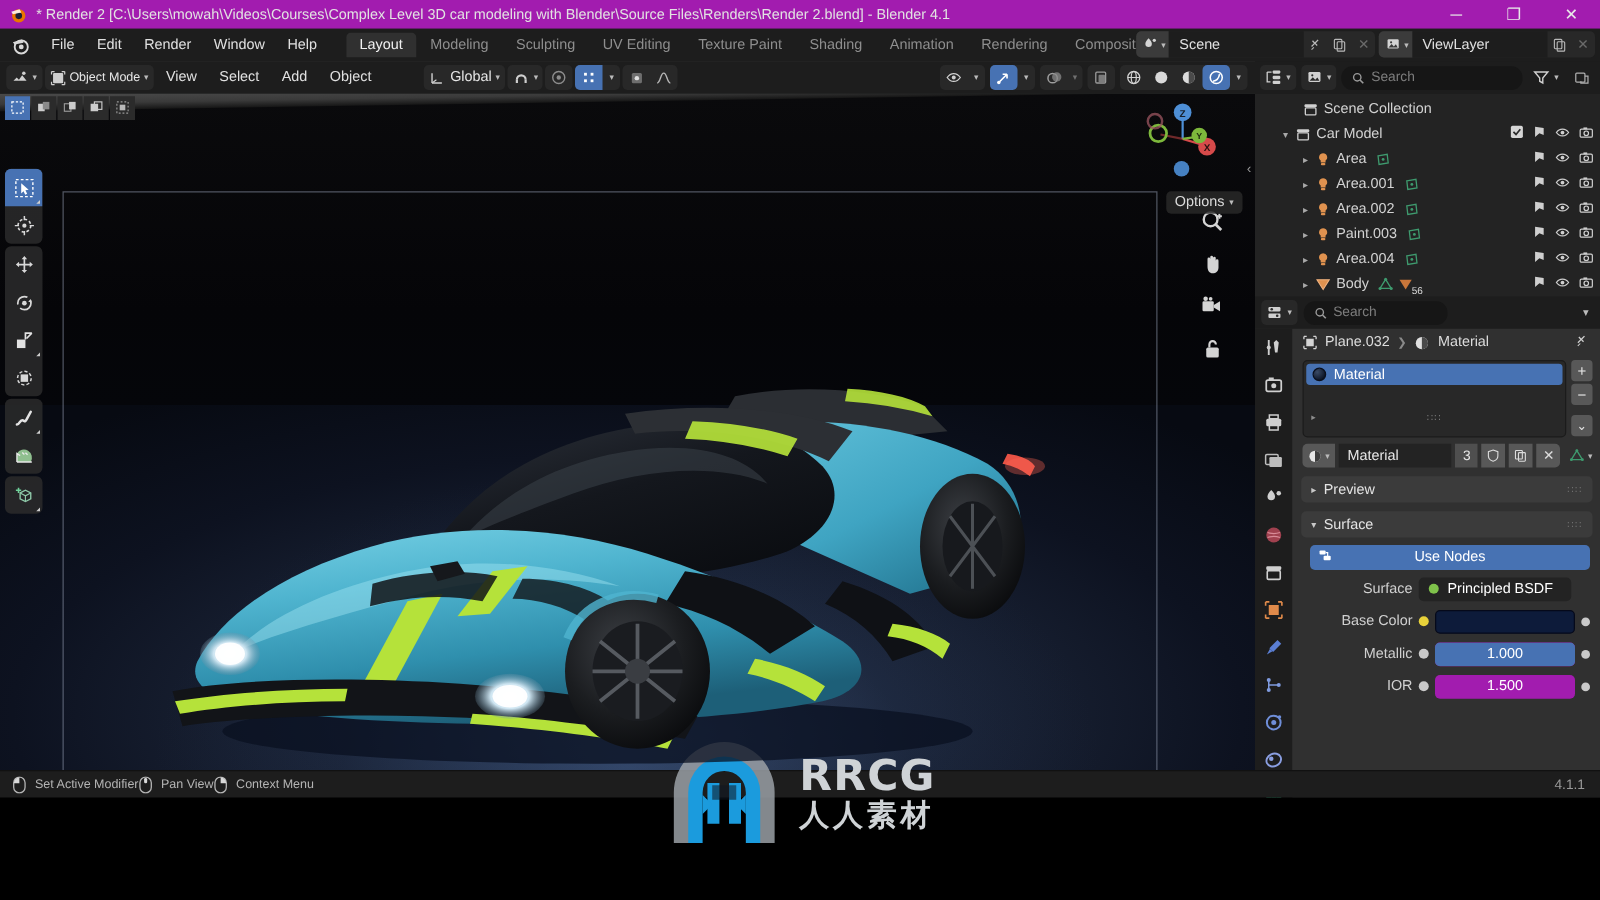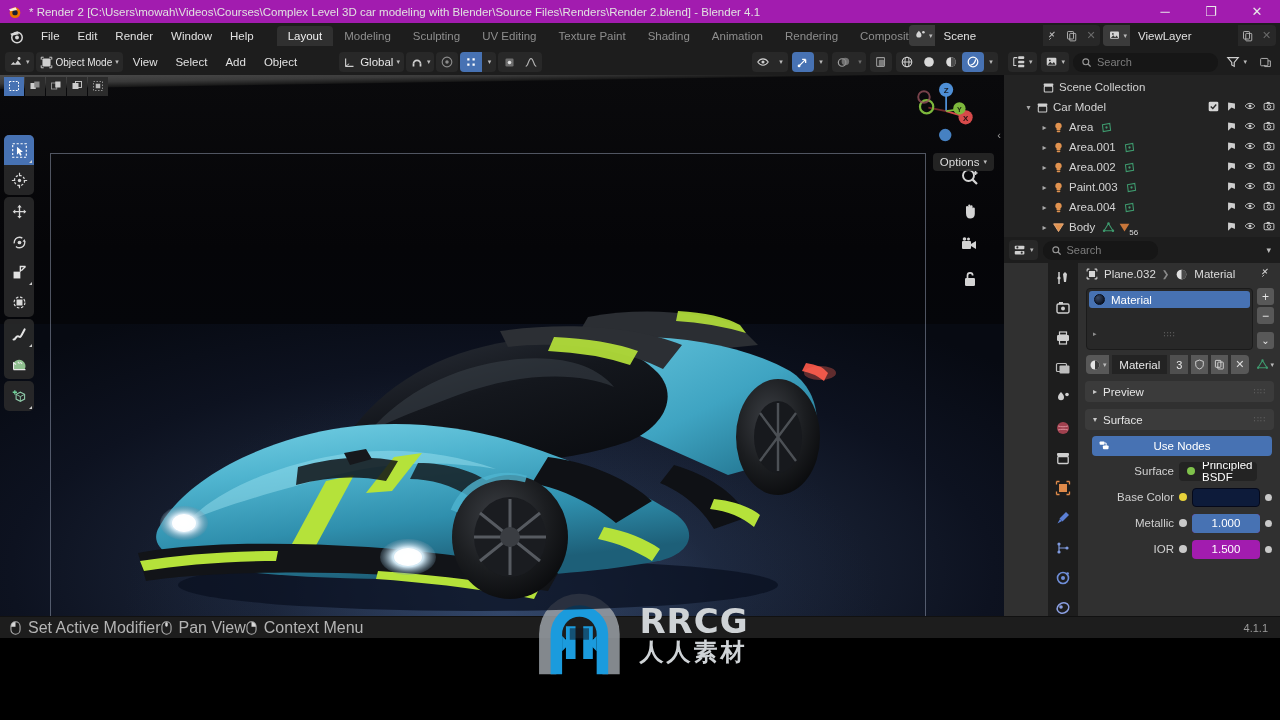--- a/index.html
+++ b/index.html
@@ -95,21 +95,21 @@
   .ol-row .lbl { margin-left:4px; white-space:nowrap; }
   .ol-icons { position:absolute; right:5px; display:flex; align-items:center; gap:7px; }
   .ol-type-ic { width:14px; height:14px; flex:none; display:flex; align-items:center; justify-content:center; }
   .ol-sub { display:flex; align-items:center; gap:3px; margin-left:7px; }
   .indent1 { padding-left:18px; }
   .indent2 { padding-left:34px; }
 
   
   #props { flex:1; background:#303030; display:flex; flex-direction:column; }
   #props-header { height:26px; background:#1d1d1d; display:flex; align-items:center; padding:0 5px; gap:5px; }
-  #props-body { flex:1; display:flex; overflow:hidden;margin-left:44px; }
+  #props-body { flex:1; display:flex; overflow:hidden; }
   #props-tabs { width:30px; background:#1d1d1d; display:flex; flex-direction:column; align-items:center; padding-top:6px; gap:12px; }
   .ptab { width:20px; height:18px; display:flex; align-items:center; justify-content:center; }
   #props-content { flex:1; background:#303030; overflow:hidden; }
 
   .breadcrumb { height:22px; display:flex; align-items:center; gap:6px; padding:0 8px; font-size:11.5px; color:#dcdcdc; position:relative; }
   .bc-sep { color:#8a8a8a; font-size:9px; }
   .pin { position:absolute; right:8px; color:#cfcfcf; }
 
   .matlist-wrap { display:flex; padding:3px 6px 0 8px; gap:4px; }
   .matlist { flex:1; height:62px; background:#282828; border:1px solid #1b1b1b; border-radius:4px; padding:2px; }
@@ -140,21 +140,21 @@
   .pfield { flex:1; height:19px; border-radius:4px; display:flex; align-items:center; justify-content:center; font-size:11.5px; color:#fff; overflow:hidden; position:relative; }
   .pfield.node { background:#232323; display:flex; align-items:center; gap:7px; padding-left:8px; justify-content:flex-start; }
   .pfield.color { background:#0d1b3a; border:1px solid #05091a; }
   .slider { background:#a21caf; position:relative; }
   .slider .fill { position:absolute; left:0; top:0; bottom:0; background:#4772b3; }
   .slider span { position:relative; z-index:2; }
   .enddot { width:7px; height:7px; border-radius:50%; background:#c9c9c9; flex:none; }
 
   
   #statusbar { height:22px; background:#1d1d1d; display:flex; align-items:center; padding:0 10px; gap:0; position:relative; border-top:1px solid #111; }
-  .sb-item { display:flex; align-items:center; gap:7px; font-size:16px; color:#b4b4b4; }
+  .sb-item { display:flex; align-items:center; gap:7px; font-size:10px; color:#b4b4b4; }
   .sb-item + .sb-item { }
   #sb-version { position:absolute; right:12px; font-size:11px; color:#9a9a9a; }
 
   
   #bottomband { height:108px; background:#000; position:relative; }
   #rrcg { position:absolute; left:50%; transform:translateX(-50%); top:-52px; display:flex; align-items:center; gap:12px; }
   #rrcg-text { display:flex; flex-direction:column; line-height:1; }
   #rrcg-en { font-size:34px; font-weight:bold; color:#cfd3d6; letter-spacing:1px; font-family:"DejaVu Sans", sans-serif; }
   #rrcg-cn { font-size:24px; font-weight:bold; color:#cfd3d6; letter-spacing:3px; margin-top:2px; font-family:"DejaVu Sans", sans-serif; }
 </style>

